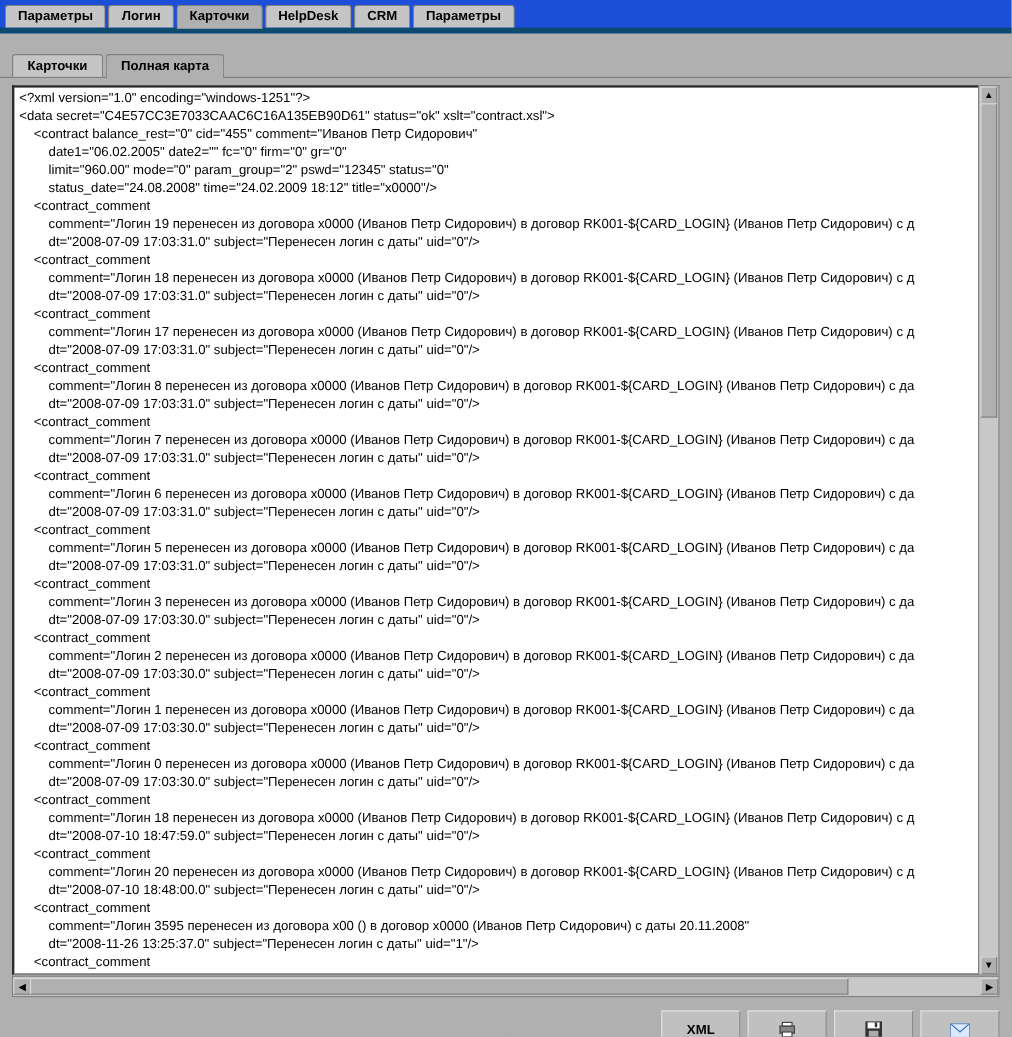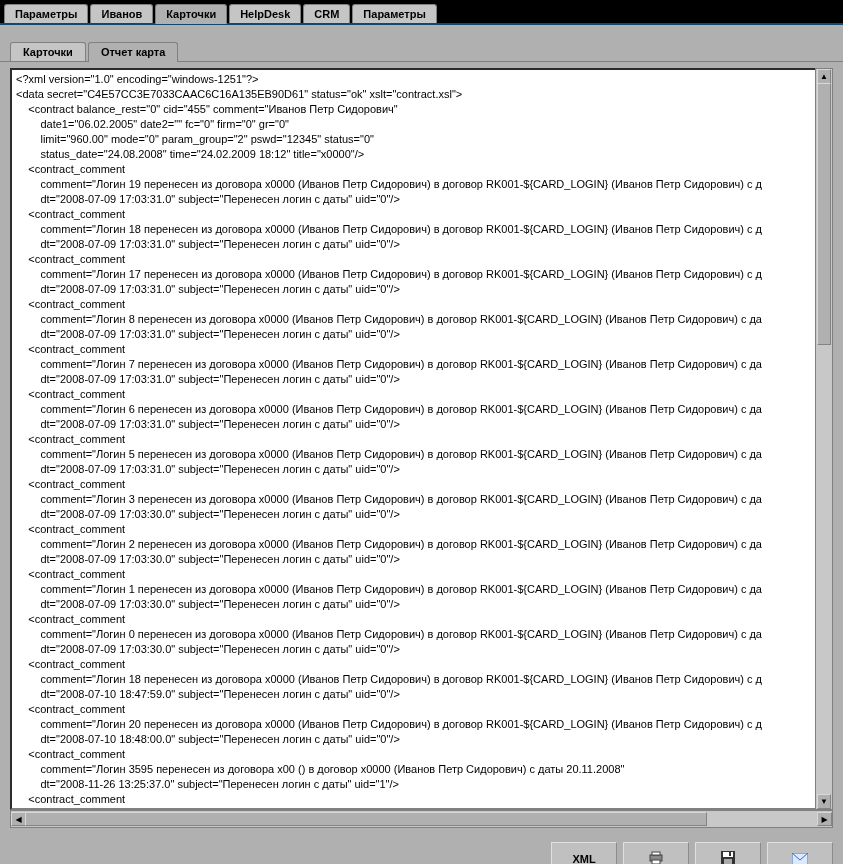--- a/index.html
+++ b/index.html
@@ -17,22 +17,22 @@
     height: 864px;
     background: #b0b0b0;
     position: relative;
   }
   
   .top-tabs {
     display: flex;
     align-items: flex-end;
     padding: 1px 4px 0 4px;
     height: 22px;
-    background: #000000;
-    border-bottom: 2px solid #0c4a6e;
+    background: #1d4ed8;
+    border-bottom: 5px solid #0c4a6e;
   }
   .top-tab {
     background: #c5c5c5;
     border: 1px solid #808080;
     border-bottom: none;
     padding: 3px 10px 3px 10px;
     margin-right: 2px;
     border-top-left-radius: 3px;
     border-top-right-radius: 3px;
     font-size: 11px;
@@ -189,30 +189,30 @@
   }
   .btn svg { display: block; }
 </style>
 </head>
 <body>
 
 <div class="window">
 
   <div class="top-tabs">
     <div class="top-tab">Параметры</div>
-    <div class="top-tab">Иванов</div>
+    <div class="top-tab">Логин</div>
     <div class="top-tab active">Карточки</div>
     <div class="top-tab">HelpDesk</div>
     <div class="top-tab">CRM</div>
     <div class="top-tab">Параметры</div>
   </div>
 
   <div class="second-tabs">
     <div class="second-tab">Карточки</div>
-    <div class="second-tab active">Отчет карта</div>
+    <div class="second-tab active">Полная карта</div>
   </div>
 
   <div class="content-panel">
     <div class="xml-text">&lt;?xml version="1.0" encoding="windows-1251"?&gt;
 &lt;data secret="C4E57CC3E7033CAAC6C16A135EB90D61" status="ok" xslt="contract.xsl"&gt;
     &lt;contract balance_rest="0" cid="455" comment="Иванов Петр Сидорович"
         date1="06.02.2005" date2="" fc="0" firm="0" gr="0"
         limit="960.00" mode="0" param_group="2" pswd="12345" status="0"
         status_date="24.08.2008" time="24.02.2009 18:12" title="x0000"/&gt;
     &lt;contract_comment

